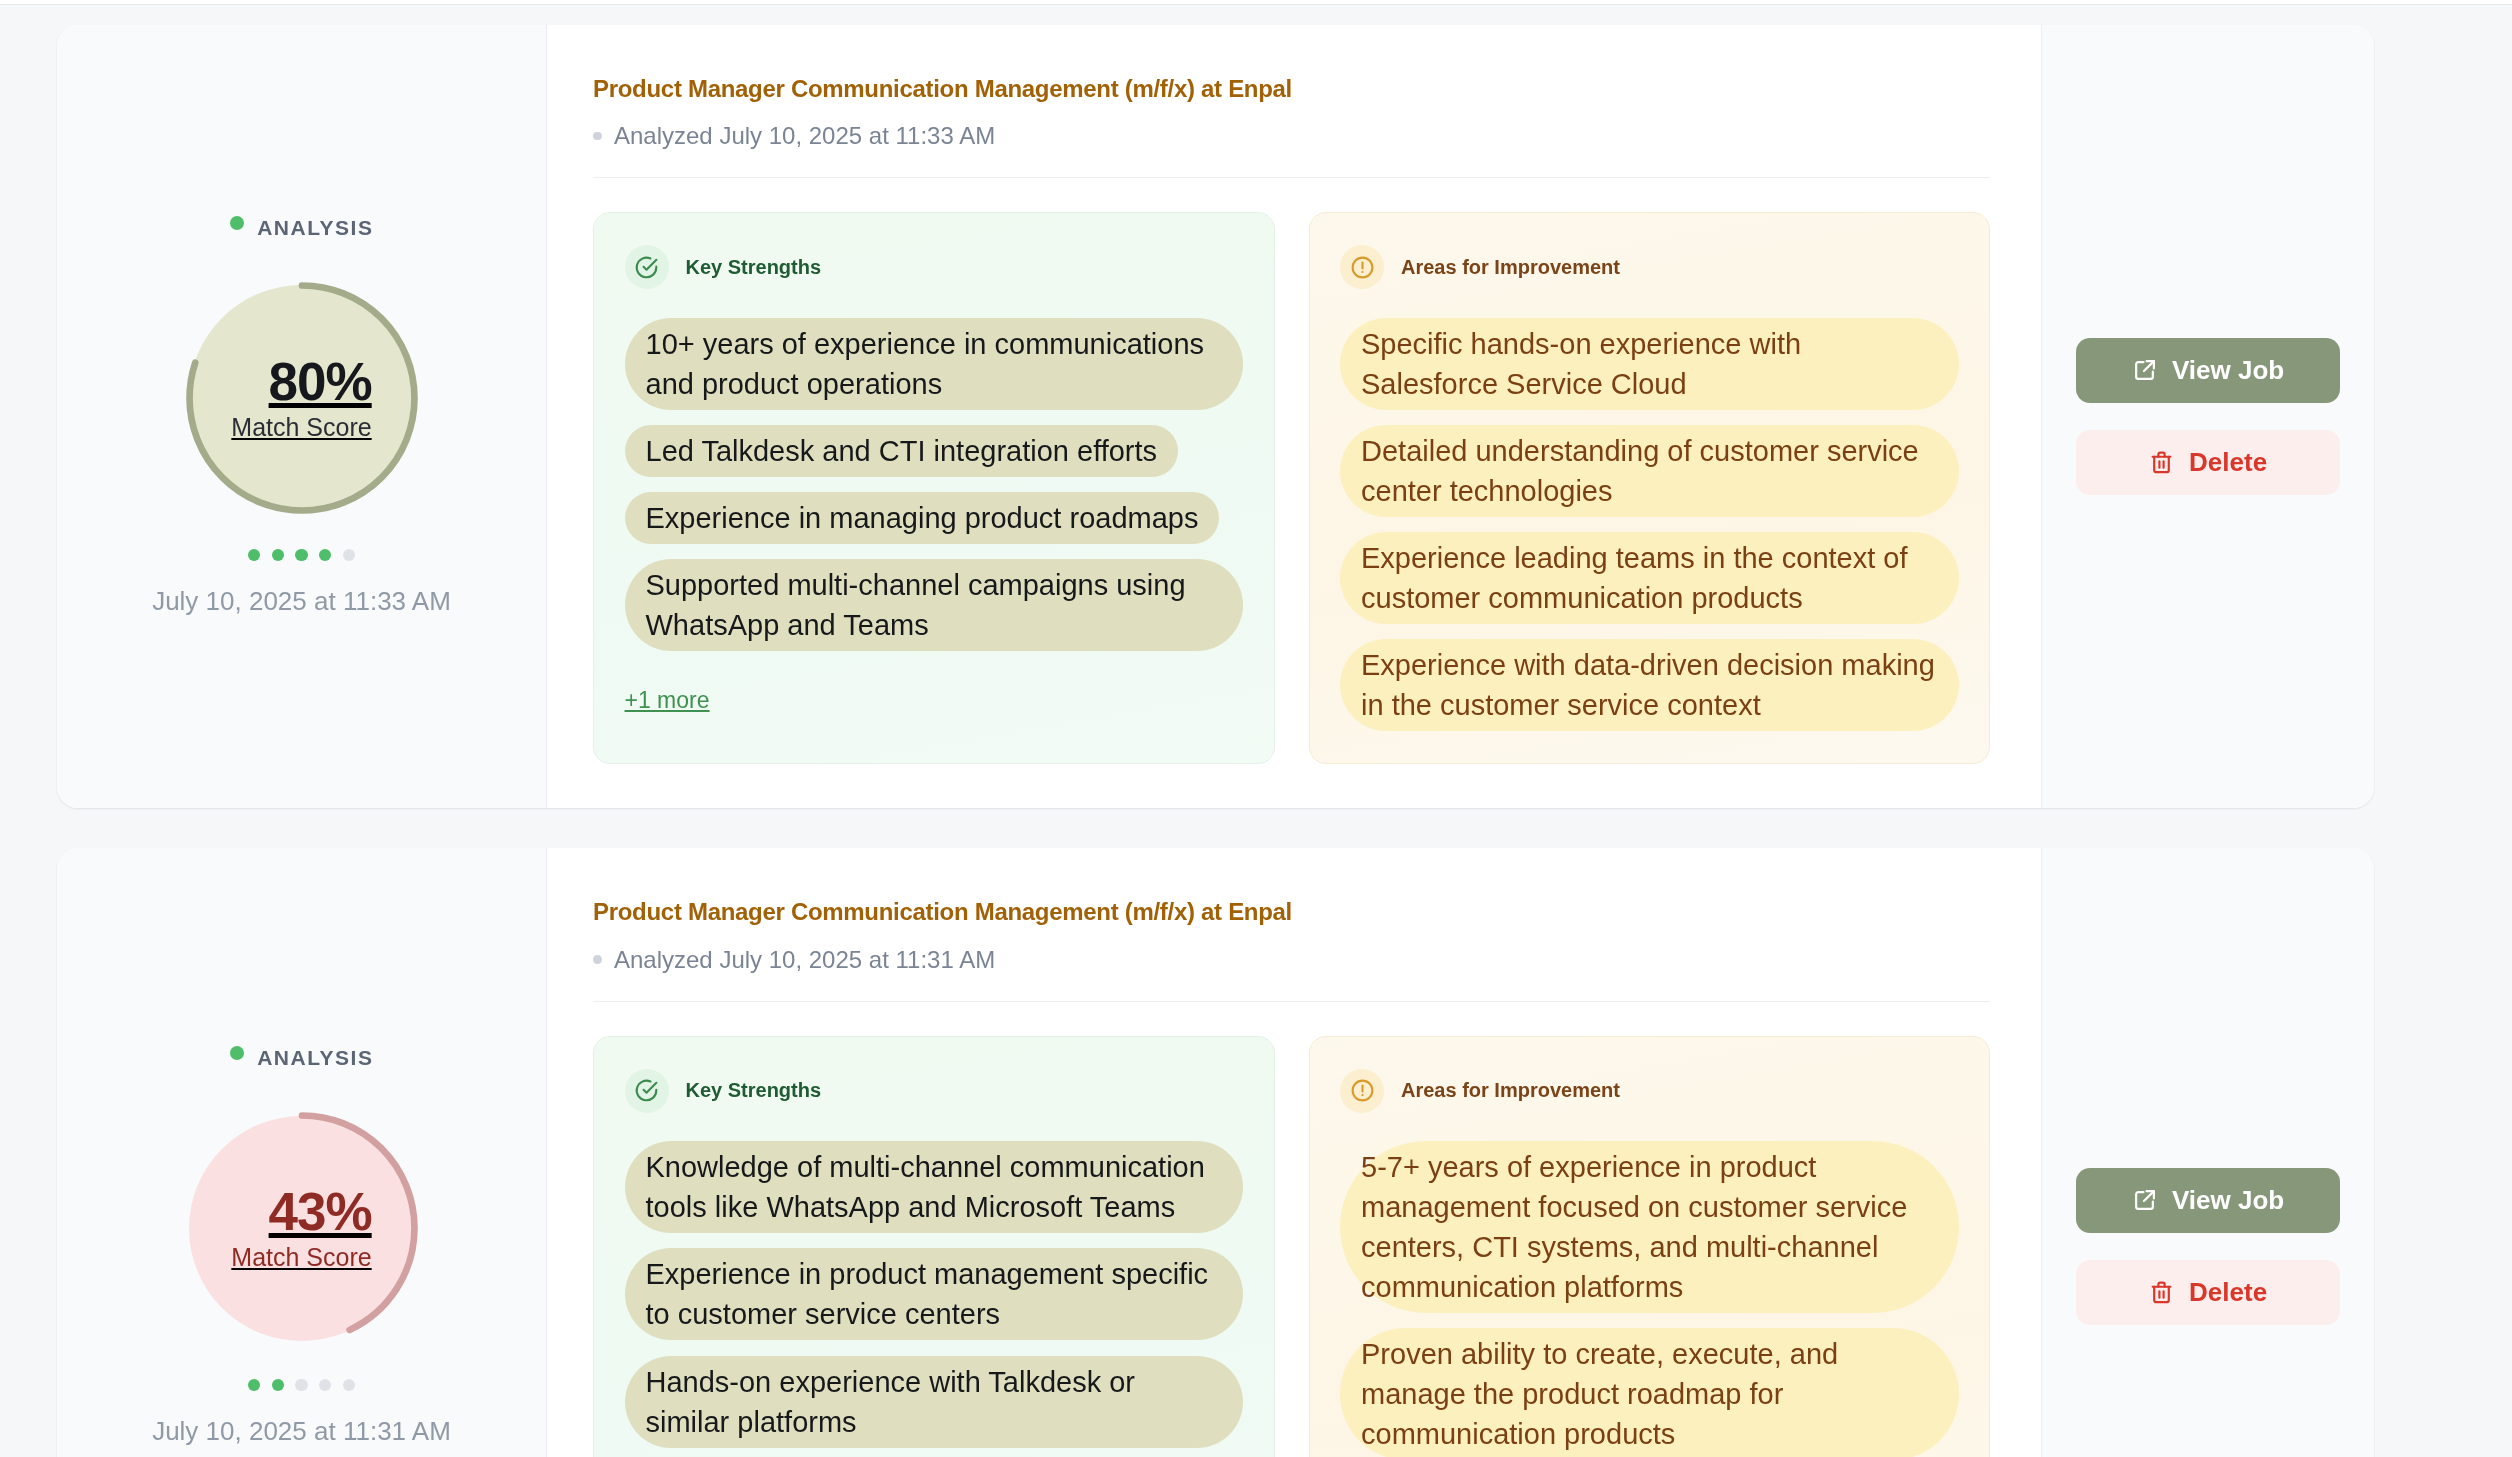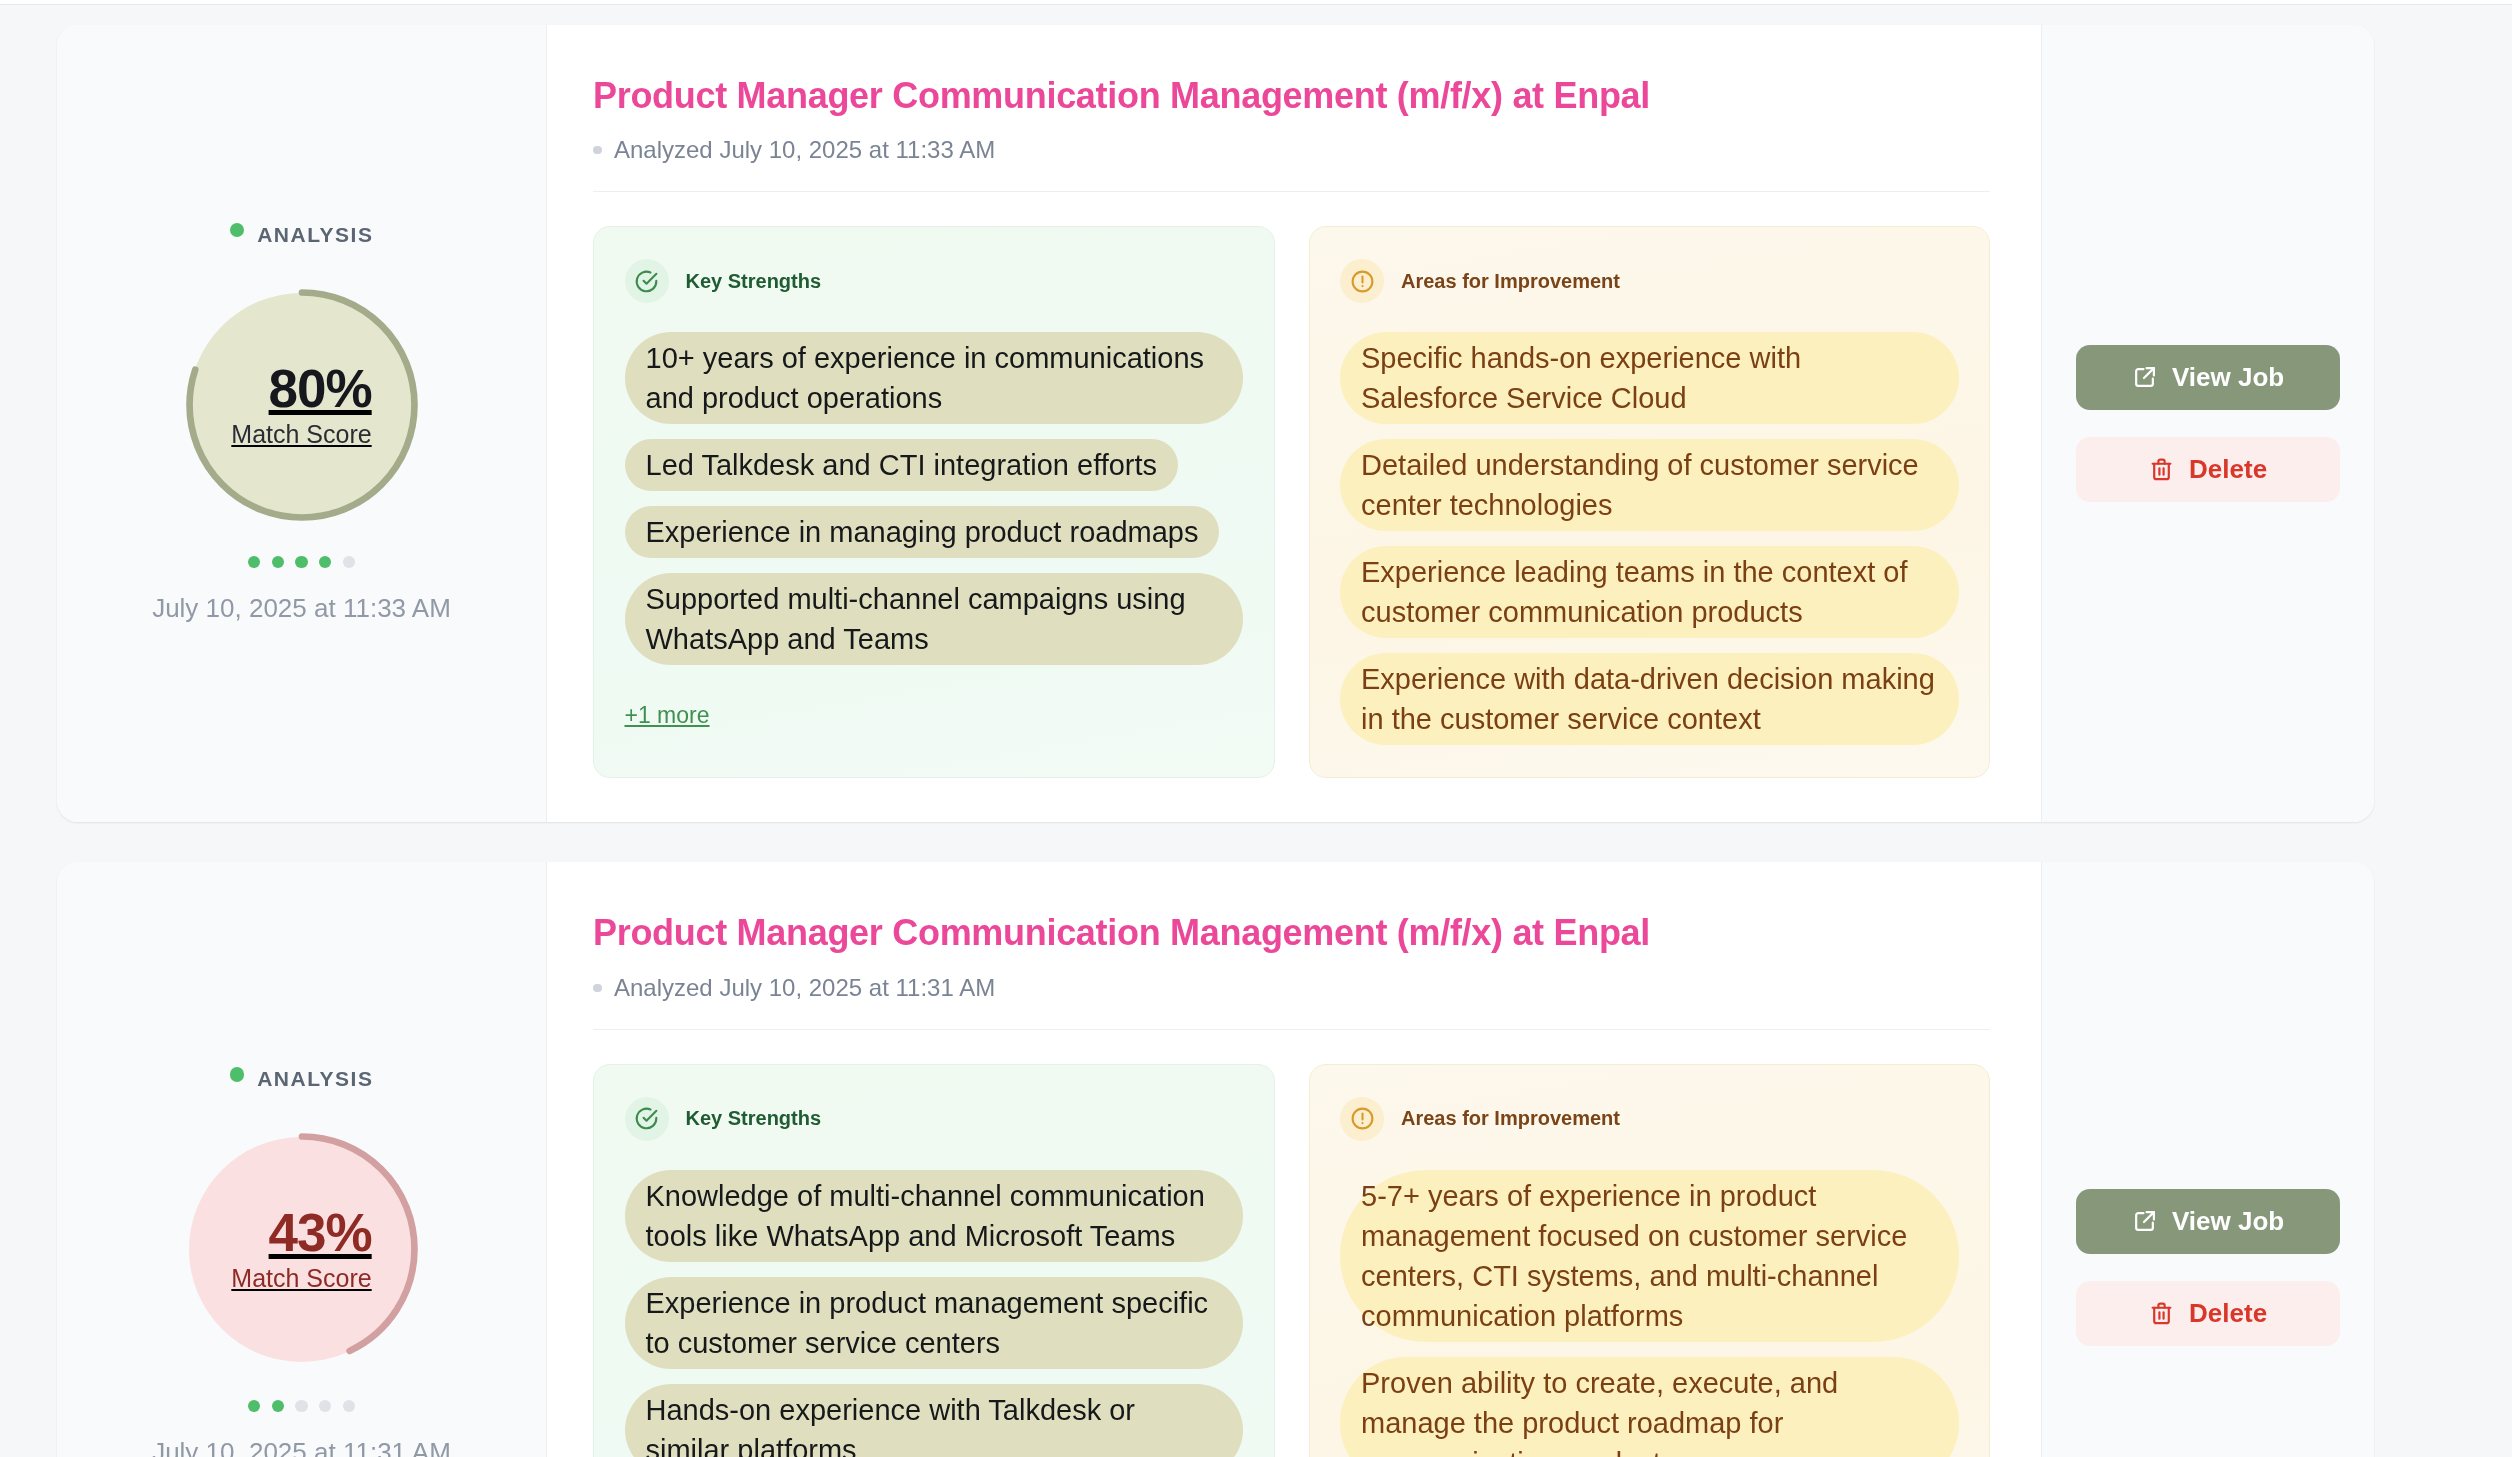--- a/index.html
+++ b/index.html
@@ -128,23 +128,23 @@
     color: #9099a6;
   }
 
   
   .content-col {
     flex: 1 1 auto;
     padding: 50px 51px 44px 46px;
     min-width: 0;
   }
   .card-title {
-    font-size: 36px;
+    font-size: 24px;
     font-weight: 700;
-    color: #ec4899;
+    color: #a16207;
     letter-spacing: -0.3px;
     line-height: 1.18;
   }
   .meta-row {
     display: flex;
     align-items: center;
     gap: 12.4px;
     margin-top: 19px;
   }
   .meta-dot {

